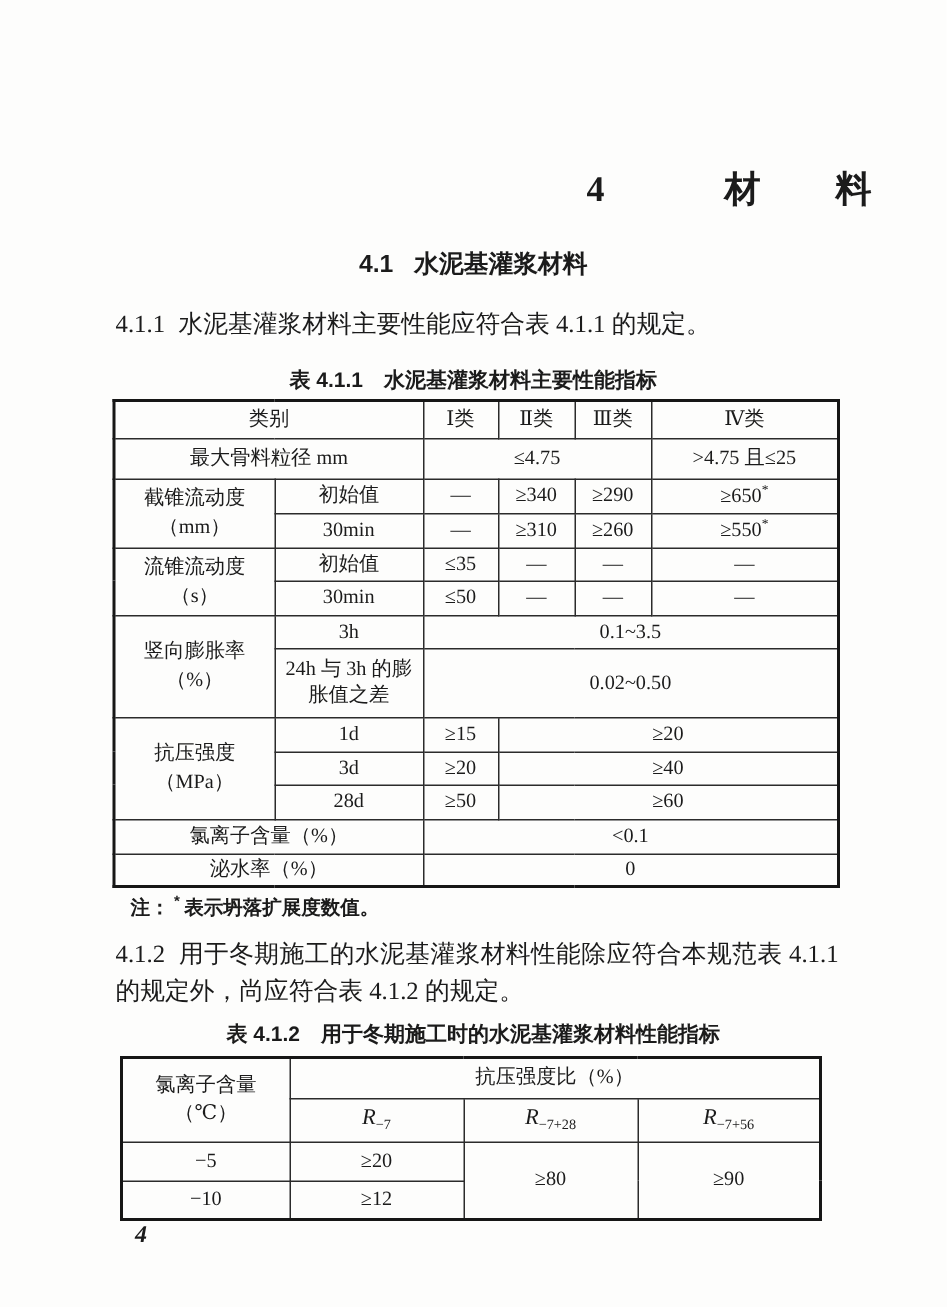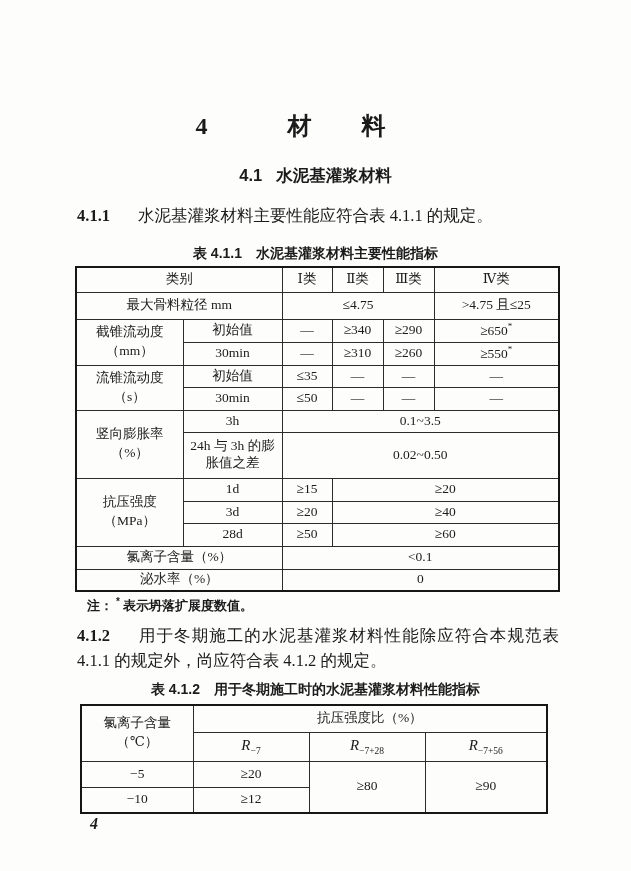--- a/index.html
+++ b/index.html
@@ -3,35 +3,35 @@
 <meta charset="utf-8">
 <style>
   html,body{margin:0;padding:0;}
   body{
     width:631px;height:871px;background:#ffffff;
     font-family:"Liberation Serif","DejaVu Serif",serif;
     color:#1b1b1b;position:relative;overflow:hidden;
   }
   .page{position:absolute;inset:0;background:#fdfdfc;}
 
-  .chapter{position:absolute;top:110px;left:0;width:631px;text-align:center;
+  .chapter{position:absolute;top:110px;left:0;width:631px;text-align:right;
     font-weight:bold;font-size:24px;}
   .chapter-num{margin-right:30px;}
   .chapter-words{letter-spacing:50px;padding-left:50px;}
 
   .section-head{position:absolute;top:165px;left:0;width:631px;text-align:center;
     font-family:"Liberation Sans","DejaVu Sans",sans-serif;
     font-weight:bold;font-size:16.5px;}
   .section-num{margin-right:14px;}
 
   .clause{position:absolute;left:77px;width:482px;margin:0;
     font-size:16.5px;line-height:25px;text-align:justify;}
   .clause-1{top:203px;}
   .clause-2{top:623px;}
-  .clause-num{font-weight:bold;margin-right:28px;white-space:nowrap;}
+  .clause-num{font-weight:normal;margin-right:9px;white-space:nowrap;}
 
   .tbl-caption{position:absolute;left:0;width:631px;text-align:center;
     font-family:"Liberation Sans","DejaVu Sans",sans-serif;
     font-weight:bold;font-size:14px;}
   .cap-1{top:245px;}
   .cap-2{top:681px;}
 
   table{border-collapse:collapse;table-layout:fixed;position:absolute;
     font-size:13.5px;line-height:1.25;}
   td{border:1px solid #2b2b2b;text-align:center;vertical-align:middle;

